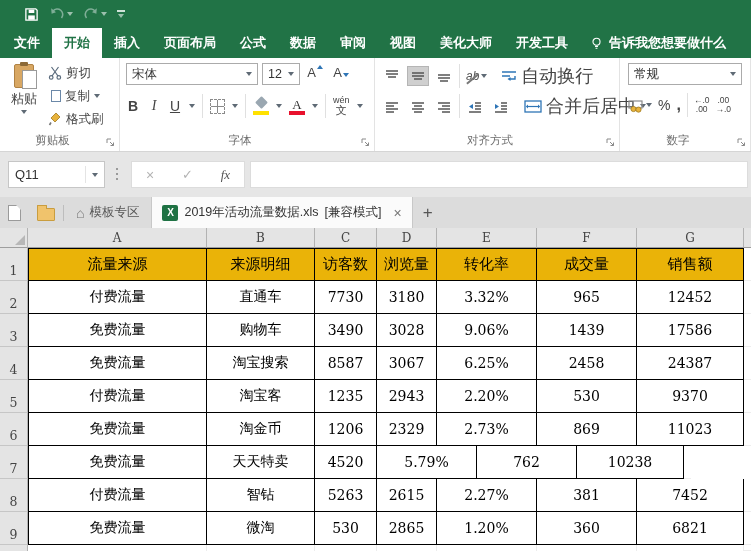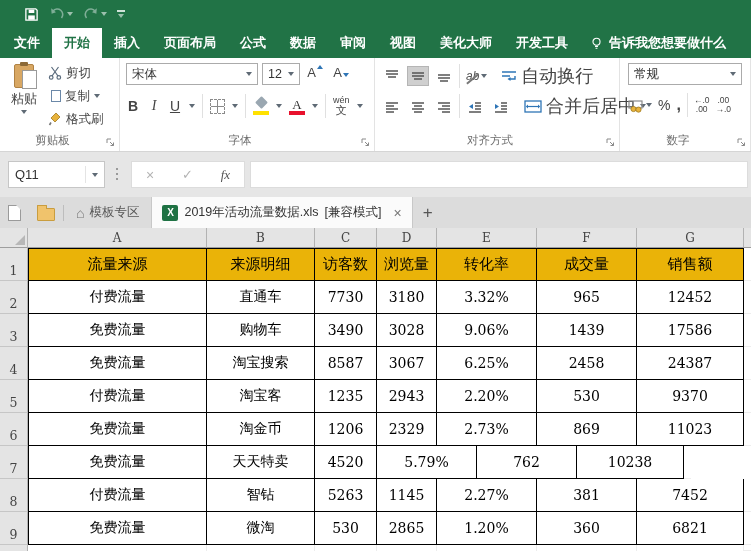--- a/index.html
+++ b/index.html
@@ -517,21 +517,21 @@
     <div class="cell w-f">762</div>
     <div class="cell w-g">10238</div>
     <div class="gapcell"></div>
   </div>
 
   <div class="srow">
     <div class="rh">8</div>
     <div class="cell first w-a">付费流量</div>
     <div class="cell w-b">智钻</div>
     <div class="cell w-c">5263</div>
-    <div class="cell w-d">1145</div>
+    <div class="cell w-d">2615</div>
     <div class="cell w-e">2.27%</div>
     <div class="cell w-f">381</div>
     <div class="cell w-g">7452</div>
     <div class="gapcell"></div>
   </div>
 
   <div class="srow">
     <div class="rh">9</div>
     <div class="cell first w-a">免费流量</div>
     <div class="cell w-b">微淘</div>

